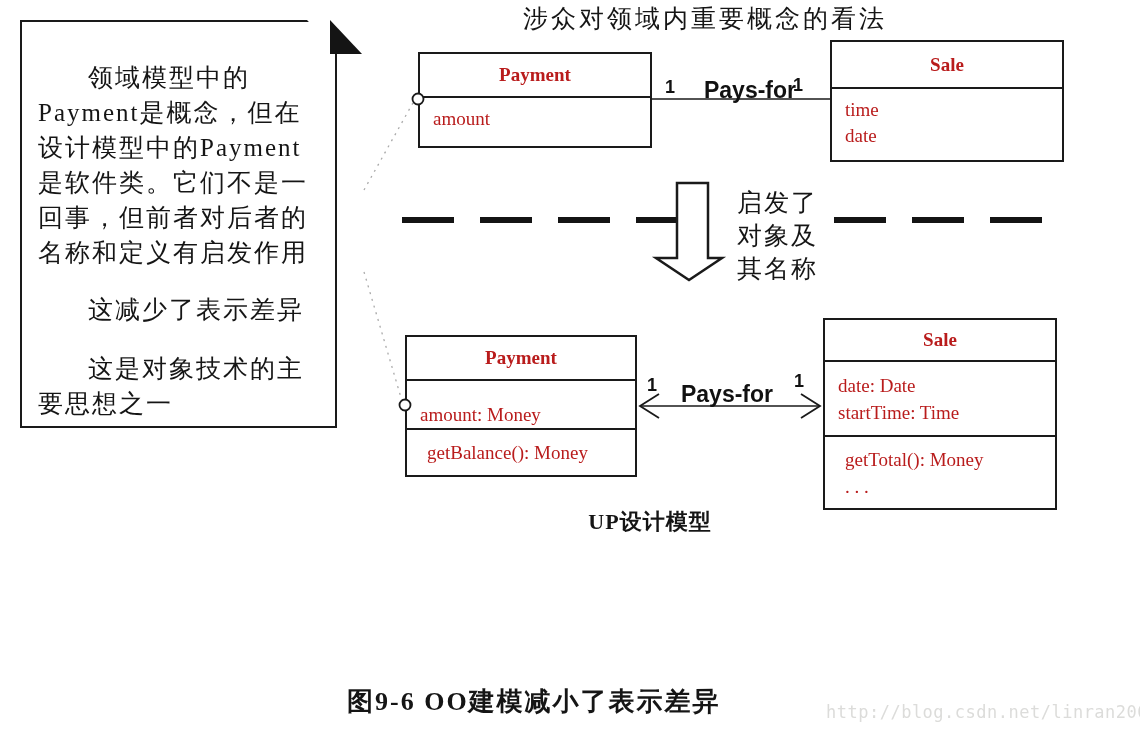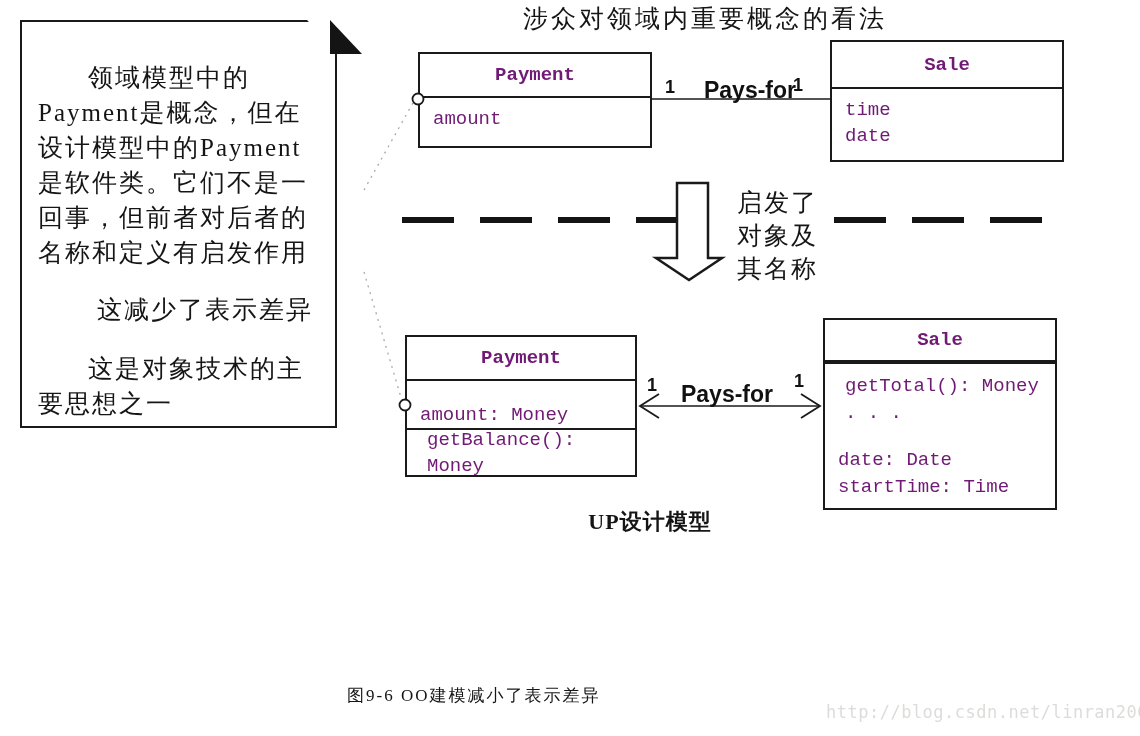--- a/index.html
+++ b/index.html
@@ -19,31 +19,31 @@
   
   .note {
     left:20px; top:20px; width:317px; height:408px;
     border:2px solid #1a1a1a; background:#fff; z-index:2;
     clip-path:polygon(0 0, calc(100% - 30px) 0, 100% 32px, 100% 100%, 0 100%);
     padding:12px 13px 0 16px;
     font-size:25px; line-height:35px; letter-spacing:2px;
   }
   .note p { text-indent:2em; }
   .note .p1 { margin-top:26px; }
-  .note .p2 { margin-top:22px;text-align:center; }
+  .note .p2 { margin-top:22px; }
   .note .p3 { margin-top:24px; }
   .note-fold {
     left:330px; top:20px; width:32px; height:34px; background:#141414; z-index:3;
     clip-path:polygon(0 0, 100% 100%, 0 100%);
   }
 
   
   .uml {
     border:2px solid #1a1a1a; background:#fff; z-index:2;
-    font-family:Liberation Mono, monospace; font-size:19px; color:#701a75;
+    font-family:Liberation Serif, serif; font-size:19px; color:#b91c1c;
   }
   .uml .title {
     display:flex; align-items:center; justify-content:center;
     font-weight:bold; border-bottom:2px solid #1a1a1a;
   }
   .uml .sect { line-height:26px; padding:8px 0 0 13px; }
   .uml .ops { border-top:2px solid #1a1a1a;padding-left:20px; }
 
   .uml-payment-top { left:418px; top:52px; width:234px; height:96px; }
   .uml-payment-top .title { height:44px; }
@@ -71,21 +71,21 @@
   }
 
   .up-model { left:525px; top:507px; width:250px; text-align:center;
     font-size:22px; font-weight:bold; letter-spacing:1px; z-index:4; }
 
   .footer-text { left:393px; top:546px; width:694px; z-index:4;
     font-size:24px; line-height:33px; letter-spacing:1.5px; }
   .footer-text p { text-indent:42px; }
   .footer-text .f2 { margin-top:15px; }
 
-  .caption { left:347px; top:684px; font-size:17px; font-weight:normal;
+  .caption { left:347px; top:684px; font-size:26px; font-weight:bold;
     letter-spacing:2px; z-index:4; }
 
   .watermark { left:826px; top:702px; z-index:4;
     font-family:"DejaVu Sans Mono", monospace; font-size:17px;
     color:#dcdcda; letter-spacing:0.5px; }
 
   svg.overlay { position:absolute; left:0; top:0; z-index:3; pointer-events:none; }
 </style>
 </head>
 <body>
@@ -149,27 +149,27 @@
     <div class="sect attrs" style="display:flex;align-items:flex-end;padding-top:0;">
       <span class="line">amount: Money</span>
     </div>
     <div class="sect ops" style="display:flex;align-items:center;padding-top:0;height:47px;">
       <span class="line">getBalance(): Money</span>
     </div>
   </div>
 
   <div class="abs uml uml-sale-bottom">
     <div class="title">Sale</div>
+    <div class="sect attrs" style="padding-top:10px;line-height:27px;">
+      <span class="line">date: Date</span>
+      <span class="line">startTime: Time</span>
+    </div>
     <div class="sect ops" style="padding-top:9px;line-height:27px;">
       <span class="line">getTotal(): Money</span>
       <span class="line">. . .</span>
-    </div>
-    <div class="sect attrs" style="padding-top:10px;line-height:27px;">
-      <span class="line">date: Date</span>
-      <span class="line">startTime: Time</span>
     </div>
   </div>
 
   <div class="abs assoc-label mult" style="left:647px; top:375px;">1</div>
   <div class="abs assoc-label" style="left:668px; top:381px; width:118px; text-align:center;">Pays-for</div>
   <div class="abs assoc-label mult" style="left:794px; top:371px;">1</div>
 
   <div class="abs up-model cn">UP设计模型</div>
 
 

